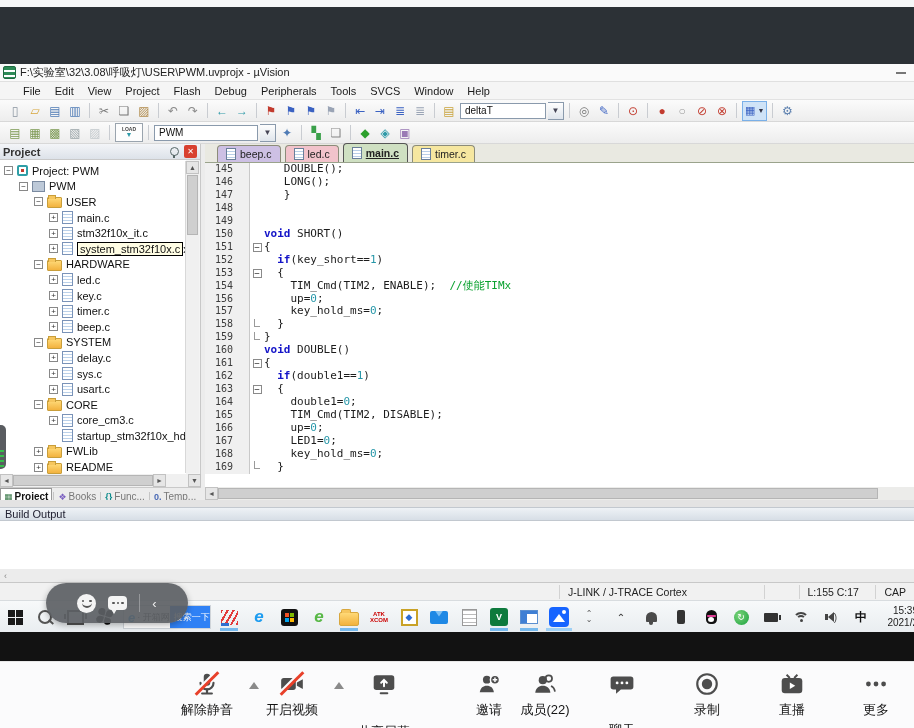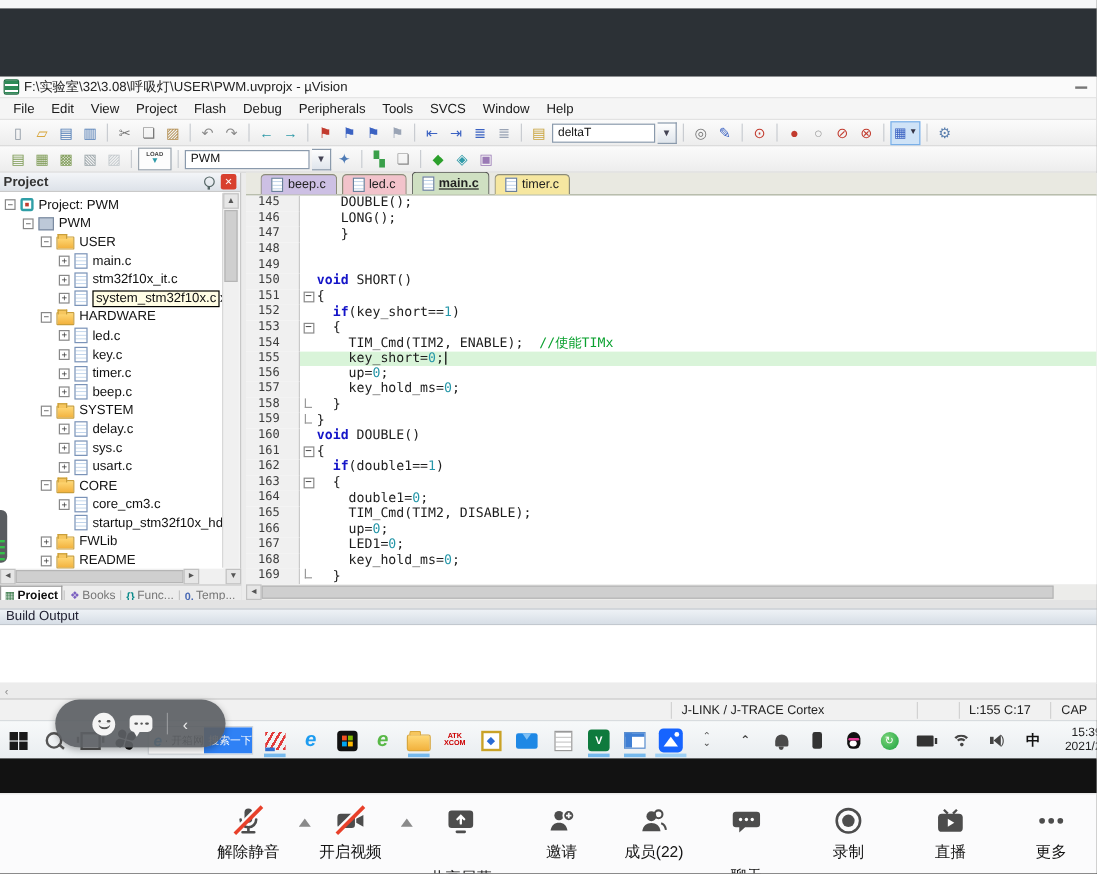--- a/index.html
+++ b/index.html
@@ -12,21 +12,21 @@
   .band-dark{left:0;top:7px;width:914px;height:57px;background:#2c3136;}
 
   
   .uv{left:0;top:64px;width:914px;height:536px;background:#ececec;font-size:11px;color:#222;}
   .titlebar{left:0;top:0;width:914px;height:18px;background:#fafafa;border-bottom:1px solid #e0e0e0;
             display:flex;align-items:center;padding-left:3px;box-sizing:border-box;}
   .keil-doc{width:13px;height:13px;margin-right:4px;border-radius:2px;
             background:linear-gradient(#2e8b57 0 3px,#fff 3px 5px,#2e8b57 5px 8px,#fff 8px 10px,#2e8b57 10px);border:1px solid #1e6b41;box-sizing:border-box;}
   .min-dash{position:absolute;right:8px;top:8px;width:10px;height:2px;background:#777;}
   .menubar{left:0;top:18px;width:914px;height:18px;background:#f5f5f5;border-bottom:1px solid #e2e2e2;
-           display:flex;align-items:center;padding-left:4px;box-sizing:border-box;}
+           display:flex;align-items:center;padding-left:16px;box-sizing:border-box;}
   .menu-item{padding:0 7px;color:#1a1a1a;cursor:default;}
   .tbrow{left:0;top:36px;width:914px;height:22px;background:linear-gradient(#fbfbfb,#ededed);
          border-bottom:1px solid #d8d8d8;display:flex;align-items:center;padding-left:6px;box-sizing:border-box;gap:2px;}
   .tbrow2{top:58px;}
   .tbtn{width:18px;height:18px;display:flex;align-items:center;justify-content:center;font-size:12px;line-height:1;}
   .tsep{width:1px;height:15px;background:#c9ccd1;margin:0 3px;}
   .combo{display:flex;align-items:center;height:16px;background:#fff;border:1px solid #8a9aac;
          font-size:10px;padding:0 4px;box-sizing:border-box;color:#111;}
   .dd{width:15px;height:16px;border:1px solid #8a9aac;border-left:none;background:linear-gradient(#fefefe,#dfe5ec);
       display:flex;align-items:center;justify-content:center;font-size:8px;color:#445;}
@@ -496,24 +496,20 @@
             <div class="mid"><span class="fcol"></span><span class="ctext"><span class="tk-p">  </span><span class="tk-k">if</span><span class="tk-p">(key_short==</span><span class="tk-num">1</span><span class="tk-p">)</span></span></div>
           </div>
           <div class="crow">
             <span class="num">153</span>
             <div class="mid"><span class="fcol"><span class="f-b">−</span></span><span class="ctext"><span class="tk-p">  {</span></span></div>
           </div>
           <div class="crow">
             <span class="num">154</span>
             <div class="mid"><span class="fcol"></span><span class="ctext"><span class="tk-p">    TIM_Cmd(TIM2, ENABLE);  </span><span class="tk-c">//使能TIMx</span></span></div>
           </div>
-          <div class="crow cur">
-            <span class="num">155</span>
-            <div class="mid"><span class="fcol"></span><span class="ctext"><span class="tk-p">    key_short=</span><span class="tk-num">0</span><span class="tk-p">;</span><span class="caret"></span></span></div>
-          </div>
           <div class="crow">
             <span class="num">156</span>
             <div class="mid"><span class="fcol"></span><span class="ctext"><span class="tk-p">    up=</span><span class="tk-num">0</span><span class="tk-p">;</span></span></div>
           </div>
           <div class="crow">
             <span class="num">157</span>
             <div class="mid"><span class="fcol"></span><span class="ctext"><span class="tk-p">    key_hold_ms=</span><span class="tk-num">0</span><span class="tk-p">;</span></span></div>
           </div>
           <div class="crow">
             <span class="num">158</span>
@@ -743,21 +739,21 @@
       <div class="mctl" style="left: 339px; gap: 26px;">
         <div class="ic">
           <svg width="26" height="26" viewBox="0 0 24 24">
             <rect x="2.5" y="4" width="19" height="13.5" rx="2.5" fill="#4d4d4d"></rect>
             <path d="M12 14V8.8M9.4 10.8L12 8.2l2.6 2.6" stroke="#fff" stroke-width="1.8" fill="none" stroke-linecap="round"></path>
             <path d="M9 20.5h6" stroke="#4d4d4d" stroke-width="2" stroke-linecap="round"></path>
           </svg>
         </div>
         <div class="lbl">共享屏幕</div>
       </div>
-      <div class="mctl" style="left: 423px; align-items: center;">
+      <div class="mctl" style="left: 444px; align-items: center;">
         <div class="ic">
           <svg width="26" height="26" viewBox="0 0 24 24">
             <circle cx="10" cy="8" r="3.6" fill="#4d4d4d"></circle>
             <path d="M3.5 19.5c.6-4 3-6 6.5-6s5.9 2 6.5 6z" fill="#4d4d4d"></path>
             <circle cx="17.5" cy="8" r="4.2" fill="#4d4d4d" stroke="#fbfbfc" stroke-width="1.4"></circle>
             <path d="M17.5 5.9v4.2M15.4 8h4.2" stroke="#fbfbfc" stroke-width="1.4"></path>
           </svg>
         </div>
         <div class="lbl">邀请</div>
       </div>

